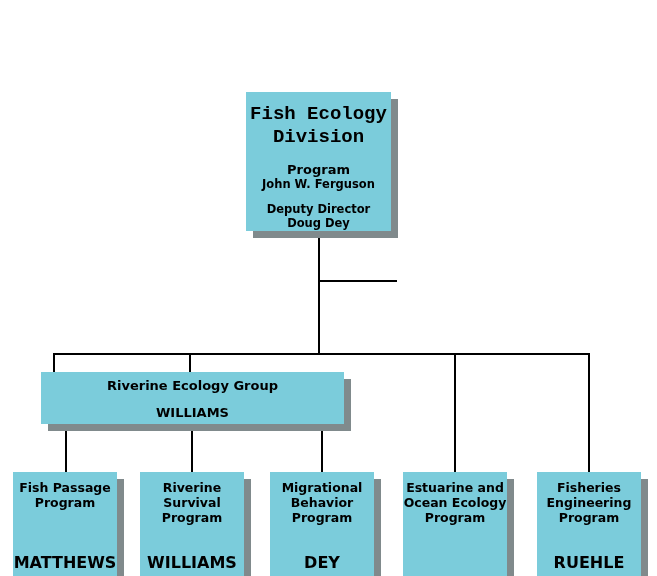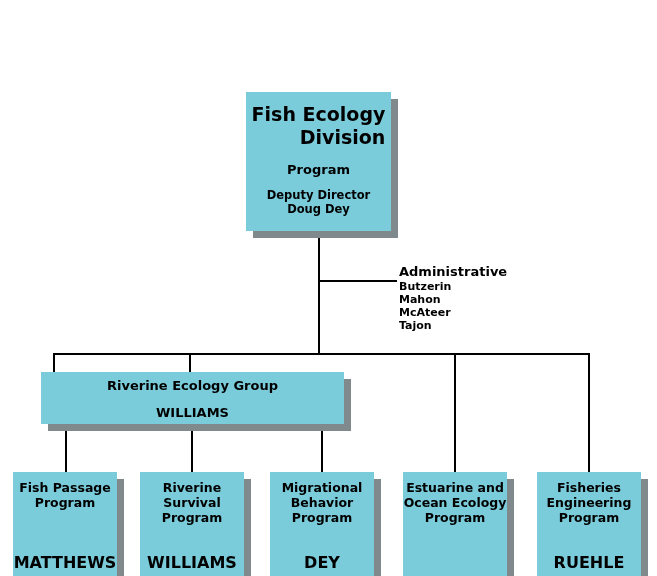--- a/index.html
+++ b/index.html
@@ -27,22 +27,23 @@
     box-shadow: 7px 7px 0 0 #808a8c;
     box-sizing: border-box;
     display: flex;
     flex-direction: column;
     align-items: center;
   }
   .node-title {
     font-size: 19px;
     font-weight: bold;
     line-height: 23px;
-    text-align: right;
-    white-space: pre-line;
+    text-align: center;
+    white-space: pre-line;
+    font-family: Liberation Mono, monospace;
   }
   .node-sub {
     font-size: 11.5px;
     font-weight: bold;
     line-height: 14px;
     text-align: center;
     white-space: pre-line;
   }
   .node-sub2 {
     font-size: 11.5px;
@@ -161,32 +162,26 @@
 
   <div class="line vline" style="left:65px; top:424px; height:49px;"></div>
   <div class="line vline" style="left:191px; top:424px; height:49px;"></div>
   <div class="line vline" style="left:321px; top:424px; height:49px;"></div>
 
   <div class="node" id="node-root">
     <div class="node-title">Fish Ecology
 Division</div>
     <div class="spacer-a"></div>
     <div class="node-sub" style="font-size:13px;">Program</div>
+    <div class="node-sub">John W. Ferguson</div>
     <div class="spacer-b"></div>
     <div class="node-sub2">Deputy Director</div>
     <div class="node-sub2">Doug Dey</div>
   </div>
 
-  <div id="admin-block">
-    <div id="admin-title">Administrative</div>
-    <div class="admin-name">Butzerin</div>
-    <div class="admin-name">Mahon</div>
-    <div class="admin-name">McAteer</div>
-    <div class="admin-name">Tajon</div>
-  </div>
 
   <div class="node" id="node-group">
     <div class="group-title">Riverine Ecology Group</div>
     <div class="group-lead">WILLIAMS</div>
   </div>
 
   <div class="node leaf" id="leaf-0">
     <div class="leaf-title">Fish Passage
 Program</div>
     <div class="leaf-lead">MATTHEWS</div>

